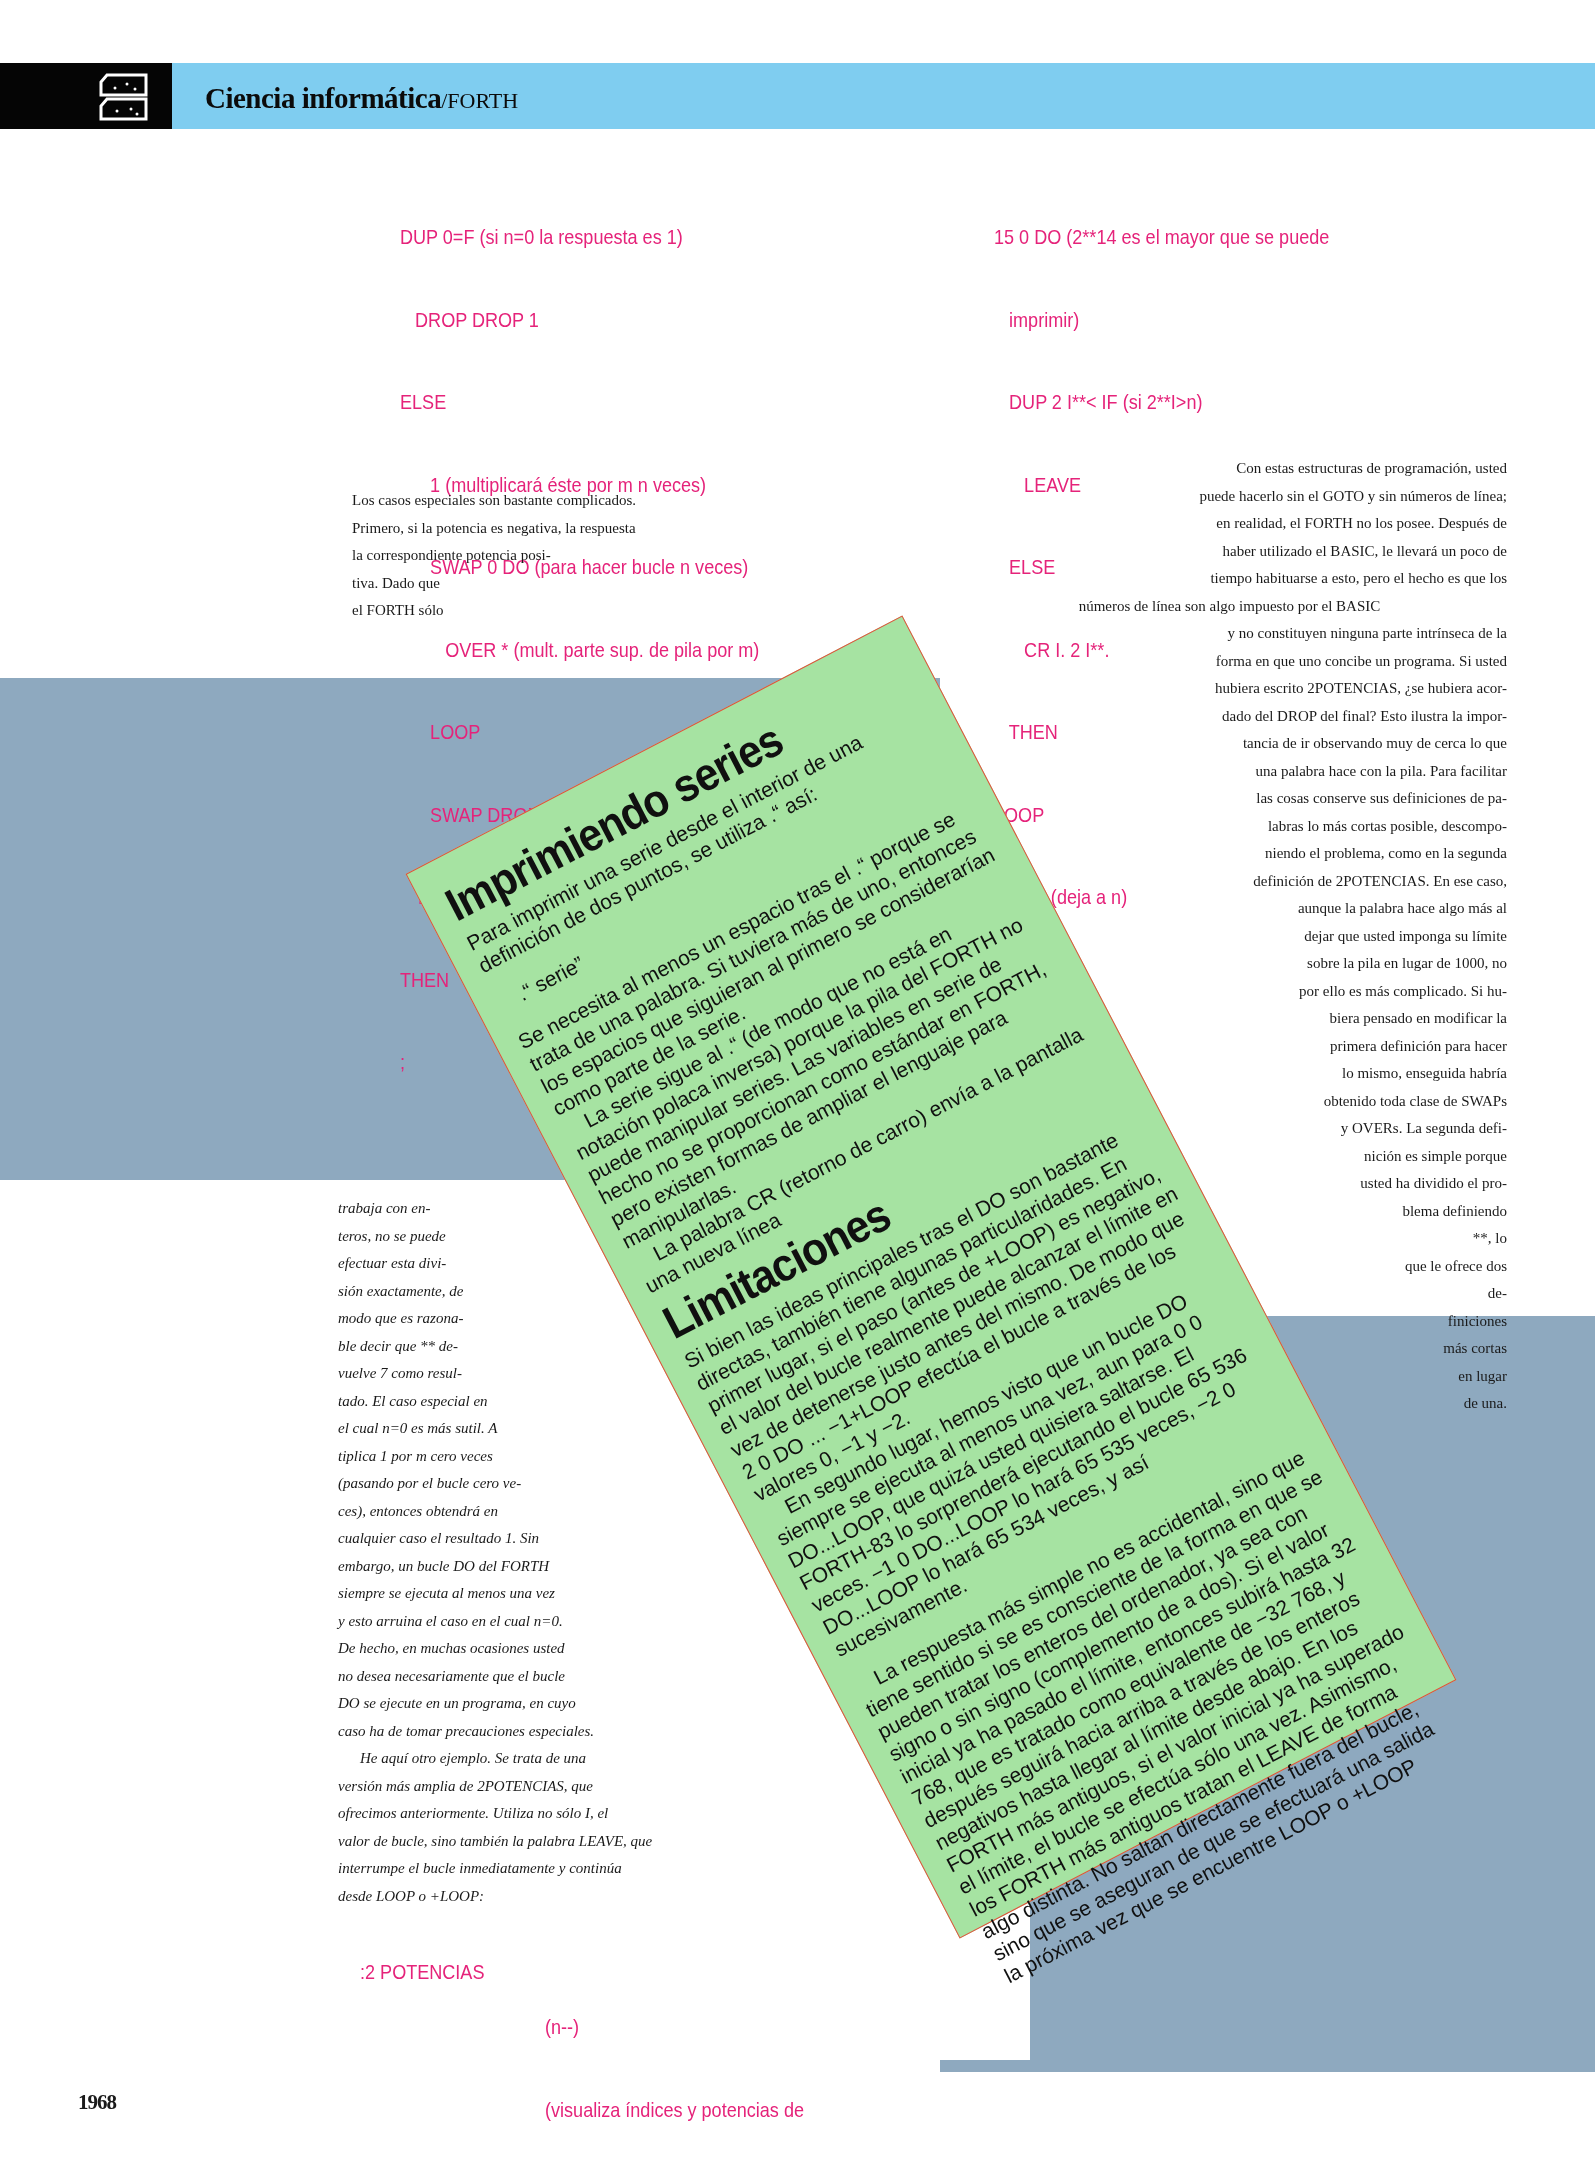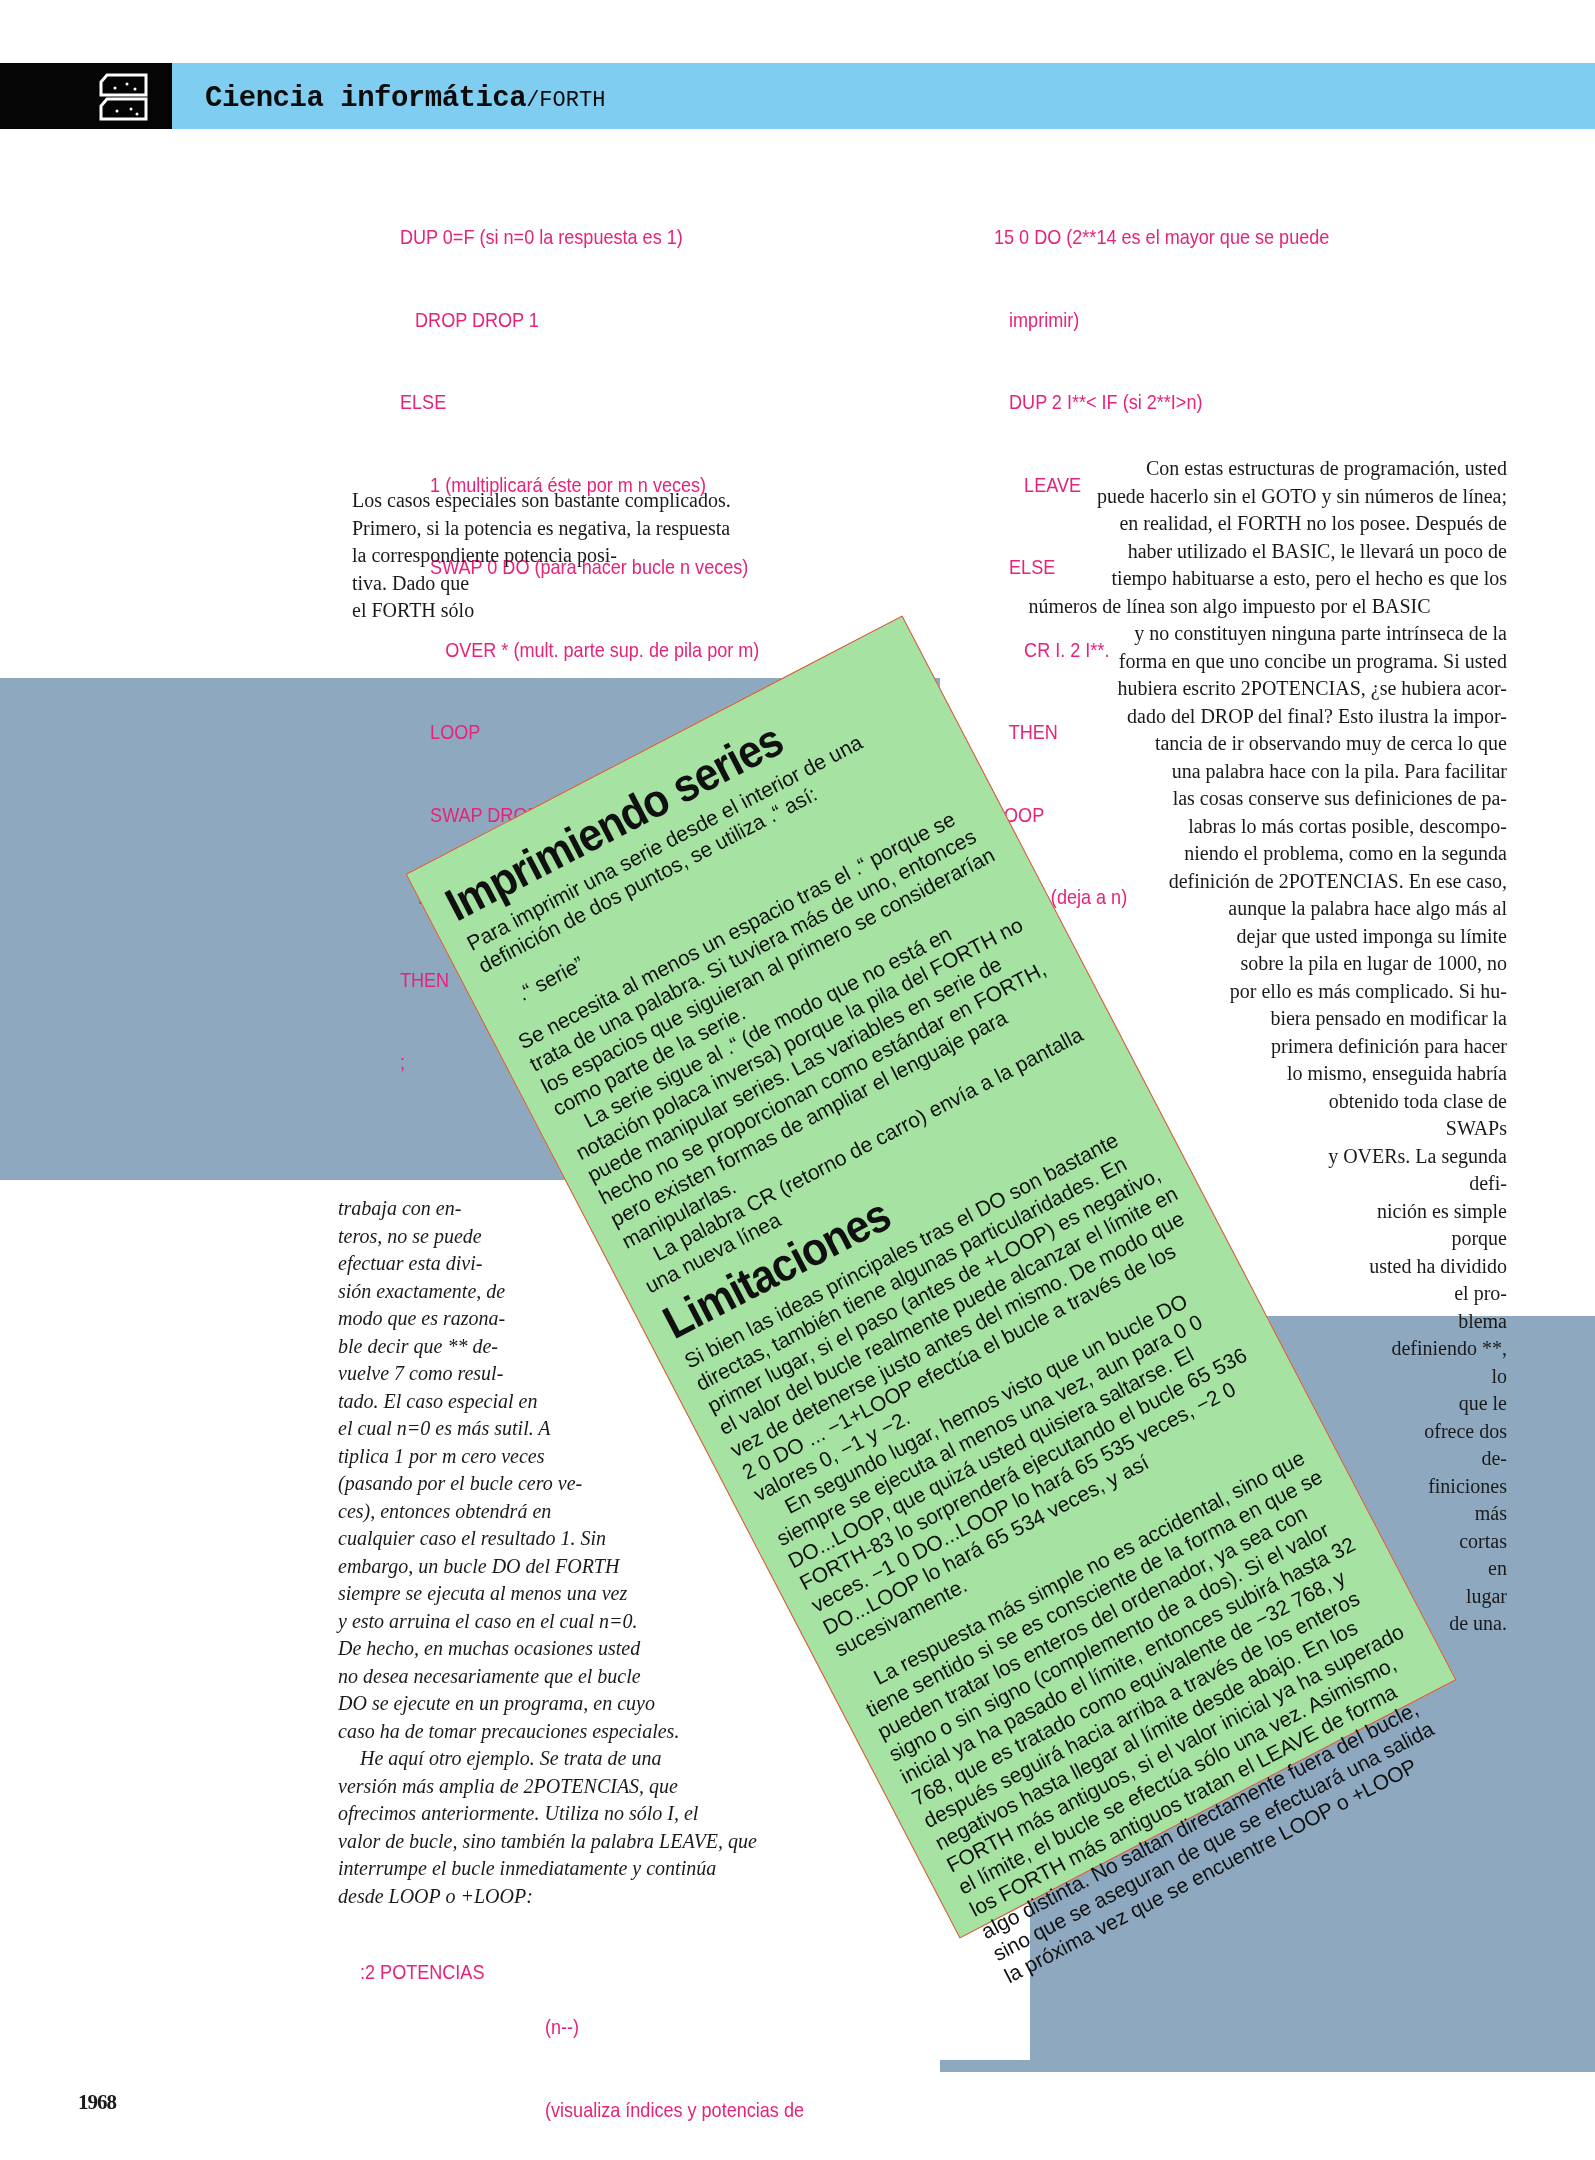--- a/index.html
+++ b/index.html
@@ -5,29 +5,29 @@
   html, body { margin: 0; padding: 0; }
   body {
     width: 1595px; height: 2160px; position: relative; overflow: hidden;
     background: #ffffff; font-family: "Liberation Serif", serif; color: #1a1a1a;
   }
   .abs { position: absolute; }
   
   .hdr-black { left: 0; top: 63px; width: 172px; height: 66px; background: #050505; }
   .hdr-blue { left: 172px; top: 63px; width: 1423px; height: 66px; background: #7fcdf0; }
   .hdr-icon { left: 97px; top: 72px; width: 53px; height: 50px; }
-  .hdr-title { left: 205px; top: 82px; font-family: Liberation Mono, monospace; font-weight: bold; font-size: 29px; letter-spacing: -0.5px; color: #0b0b0b; }
+  .hdr-title { left: 205px; top: 82px; font-family: Liberation Serif, serif; font-weight: bold; font-size: 29px; letter-spacing: -0.5px; color: #0b0b0b; }
   .hdr-title .sub { font-weight: normal; font-size: 22px; letter-spacing: 0; }
   .band-mid  { left: 0; top: 678px; width: 1100px; height: 502px; background: #8ea9bf; }
   .band-right { left: 940px; top: 1316px; width: 655px; height: 756px; background: #8ea9bf; }
   .white-cut { background: #ffffff; }
 
   
   .code { font-family: "Liberation Sans", sans-serif; color: #e5237a; font-size: 21px; line-height: 27.5px; transform: scaleX(0.86); transform-origin: left top; white-space: pre; }
-  .body-text { font-size: 20px; line-height: 27.5px; text-align: justify; }
+  .body-text { font-size: 15px; line-height: 27.5px; text-align: justify; }
   .body-text p { margin: 0; }
 
   
   .green-box {
     left: 651px; top: 677px; width: 560px; height: 1200px;
     background: #a6e3a2; border: 1.5px solid #e2503a;
     transform: rotate(-27.5deg); transform-origin: center center;
     box-sizing: border-box; padding: 18px 22px;
     font-family: "Liberation Sans", sans-serif; font-size: 21px; line-height: 25px; color: #101010;
   }

